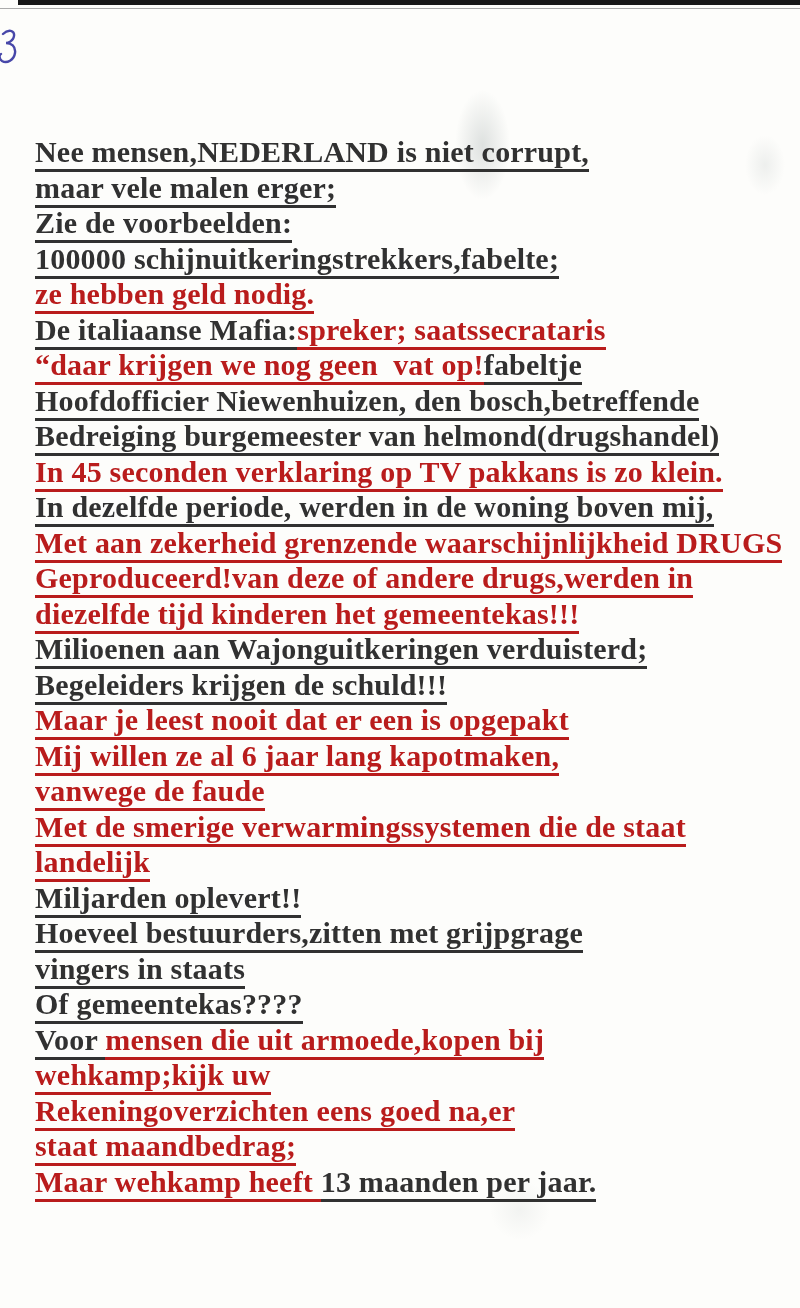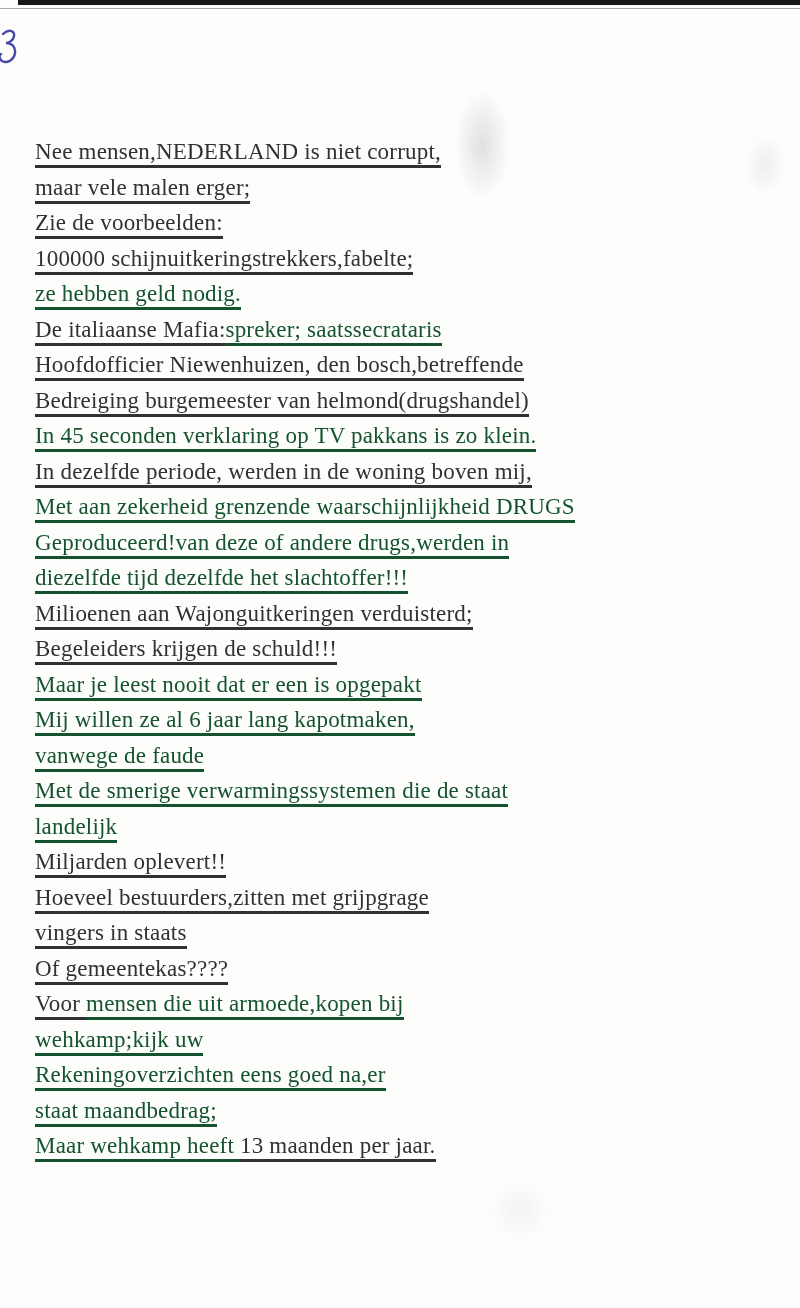--- a/index.html
+++ b/index.html
@@ -35,32 +35,32 @@
   #smudge-3{left:490px;top:1180px;width:60px;height:60px;opacity:.35;}
   
   #pen-mark{
     position:absolute;left:-3px;top:28px;width:30px;height:46px;
   }
   
   #doc-text{
     position:absolute;top:134px;left:35px;right:4px;
   }
   .line{
-    font-size:23px;
+    font-size:30px;
     line-height:35.5px;
-    font-weight:normal;
+    font-weight:bold;
     white-space:pre;
     letter-spacing:.2px;
   }
   .seg{
     border-bottom:3px solid currentColor;
     padding-bottom:1px;
   }
   .c-black{color:#313131;}
-  .c-red{color:#14532d;}
+  .c-red{color:#b91c1c;}
 </style>
 </head>
 <body>
 
 <div id="scan-page">
 
   <div id="scan-top-bar"></div>
   <div id="scan-top-line"></div>
 
   <div id="smudge-1" class="smudge"></div>
@@ -72,27 +72,28 @@
              C 14 15, 19 18, 18 25 C 17 32, 10 36, 5 33 C 2 31, 2 27, 4 26" fill="none" stroke="#4747a9" stroke-width="2.4" stroke-linecap="round"></path>
   </svg>
 
   <div id="doc-text">
       <div class="line"><span class="seg c-black">Nee mensen,NEDERLAND is niet corrupt,</span></div>
       <div class="line"><span class="seg c-black">maar vele malen erger;</span></div>
       <div class="line"><span class="seg c-black">Zie de voorbeelden:</span></div>
       <div class="line"><span class="seg c-black">100000 schijnuitkeringstrekkers,fabelte;</span></div>
       <div class="line"><span class="seg c-red">ze hebben geld nodig.</span></div>
       <div class="line"><span class="seg c-black">De italiaanse Mafia:</span><span class="seg c-red">spreker; saatssecrataris</span></div>
+      <div class="line"><span class="seg c-red">“daar krijgen we nog geen  vat op!</span><span class="seg c-black">fabeltje</span></div>
       <div class="line"><span class="seg c-black">Hoofdofficier Niewenhuizen, den bosch,betreffende</span></div>
       <div class="line"><span class="seg c-black">Bedreiging burgemeester van helmond(drugshandel)</span></div>
       <div class="line"><span class="seg c-red">In 45 seconden verklaring op TV pakkans is zo klein.</span></div>
       <div class="line"><span class="seg c-black">In dezelfde periode, werden in de woning boven mij,</span></div>
       <div class="line"><span class="seg c-red">Met aan zekerheid grenzende waarschijnlijkheid DRUGS</span></div>
       <div class="line"><span class="seg c-red">Geproduceerd!van deze of andere drugs,werden in</span></div>
-      <div class="line"><span class="seg c-red">diezelfde tijd dezelfde het slachtoffer!!!</span></div>
+      <div class="line"><span class="seg c-red">diezelfde tijd kinderen het gemeentekas!!!</span></div>
       <div class="line"><span class="seg c-black">Milioenen aan Wajonguitkeringen verduisterd;</span></div>
       <div class="line"><span class="seg c-black">Begeleiders krijgen de schuld!!!</span></div>
       <div class="line"><span class="seg c-red">Maar je leest nooit dat er een is opgepakt</span></div>
       <div class="line"><span class="seg c-red">Mij willen ze al 6 jaar lang kapotmaken,</span></div>
       <div class="line"><span class="seg c-red">vanwege de faude</span></div>
       <div class="line"><span class="seg c-red">Met de smerige verwarmingssystemen die de staat</span></div>
       <div class="line"><span class="seg c-red">landelijk</span></div>
       <div class="line"><span class="seg c-black">Miljarden oplevert!!</span></div>
       <div class="line"><span class="seg c-black">Hoeveel bestuurders,zitten met grijpgrage</span></div>
       <div class="line"><span class="seg c-black">vingers in staats</span></div>

